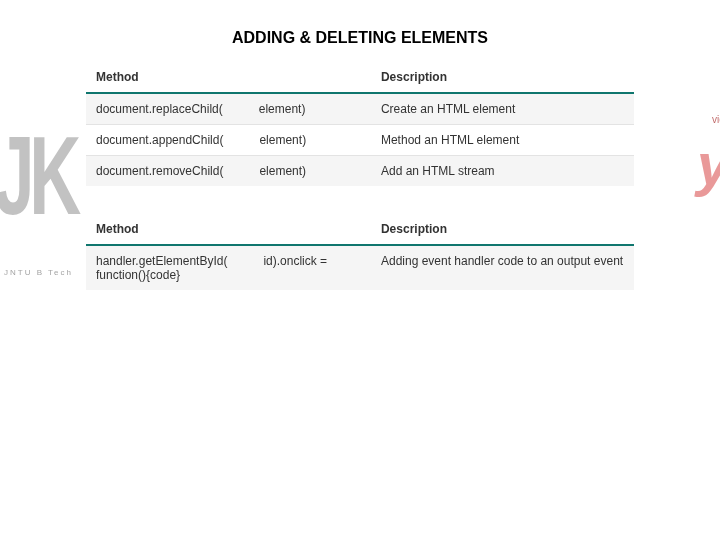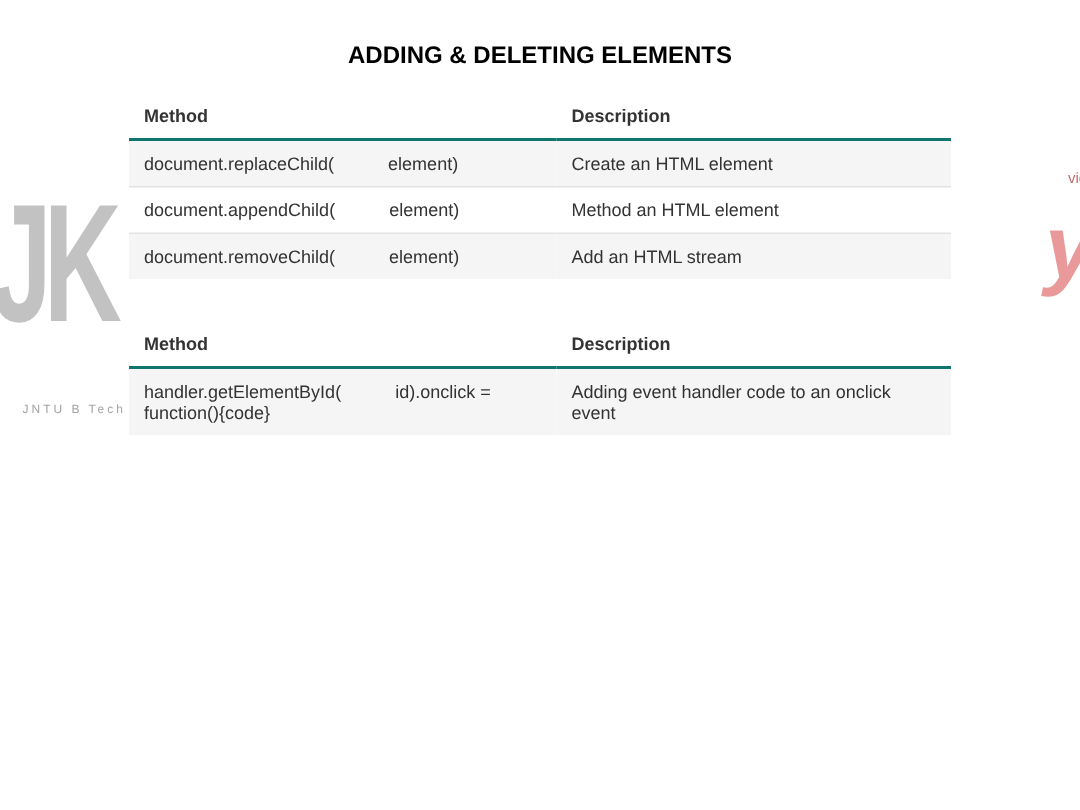--- a/index.html
+++ b/index.html
@@ -20,21 +20,21 @@
     font-family: Arial, sans-serif;
     font-weight: bold;
     font-size: 80px;
     color: rgba(80,80,80,0.35);
     letter-spacing: -6px;
     transform: scaleX(0.9) scaleY(1.4);
     z-index: 0;
   }
   .bg-left-small {
     position: absolute;
-    left: 15px;
+    left: 4px;
     top: 268px;
     font-size: 8px;
     color: rgba(100,100,100,0.6);
     letter-spacing: 2px;
   }
   .bg-right {
     position: absolute;
     right: -30px;
     top: 130px;
     z-index: 0;
@@ -135,17 +135,17 @@
   <table>
     <thead>
       <tr>
         <th class="col-method">Method</th>
         <th>Description</th>
       </tr>
     </thead>
     <tbody>
       <tr class="alt">
         <td class="method-text"><span>handler.getElementById(</span><span class="param">id</span><span>).onclick = function(){code}</span></td>
-        <td>Adding event handler code to an onclick event</td>
+        <td>Adding event handler code to an output event</td>
       </tr>
     </tbody>
   </table>
 </div>
 
 </body></html>

